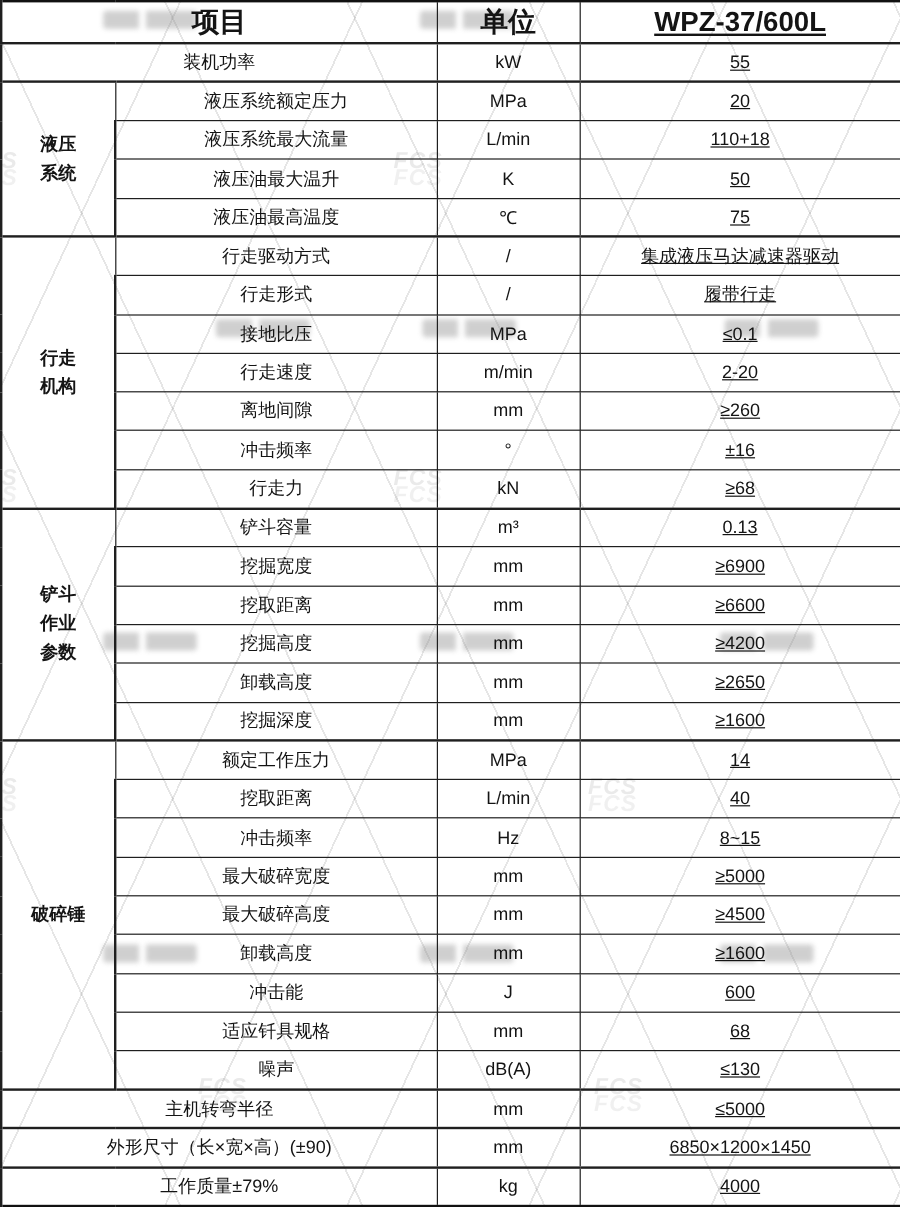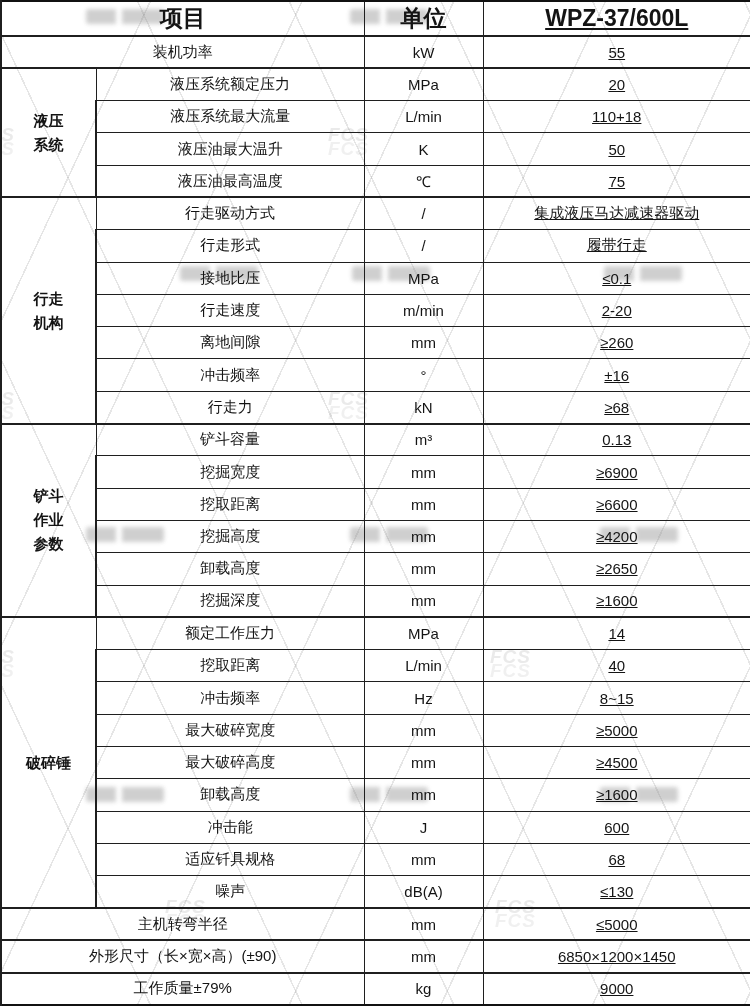--- a/index.html
+++ b/index.html
@@ -280,17 +280,17 @@
           <td>≤5000</td>
         </tr>
         <tr class="sec-start">
           <td colspan="2">外形尺寸（长×宽×高）(±90)</td>
           <td>mm</td>
           <td>6850×1200×1450</td>
         </tr>
         <tr class="sec-start">
           <td colspan="2">工作质量±79%</td>
           <td>kg</td>
-          <td>9000</td>
+          <td>4000</td>
         </tr>
       </tbody>
   </table>
 </div>
 
 </body></html>

